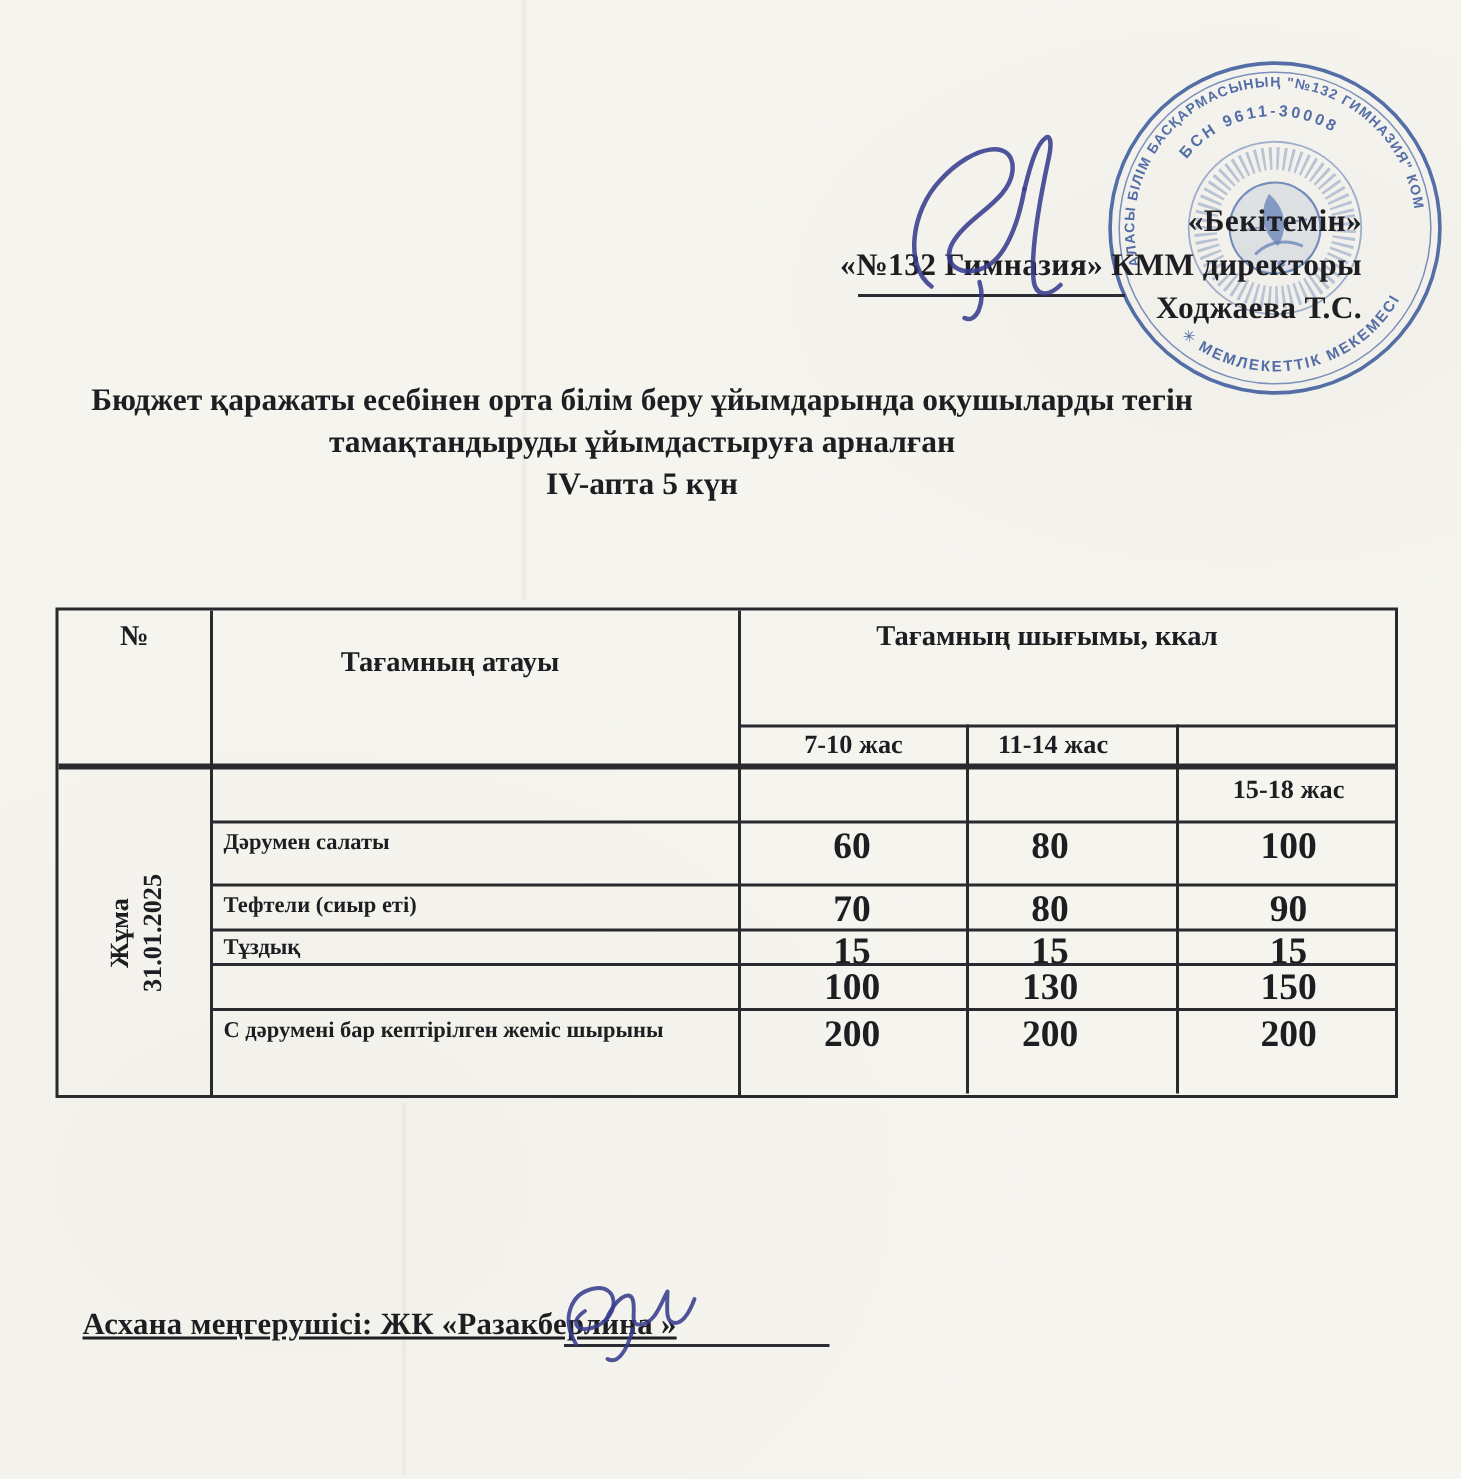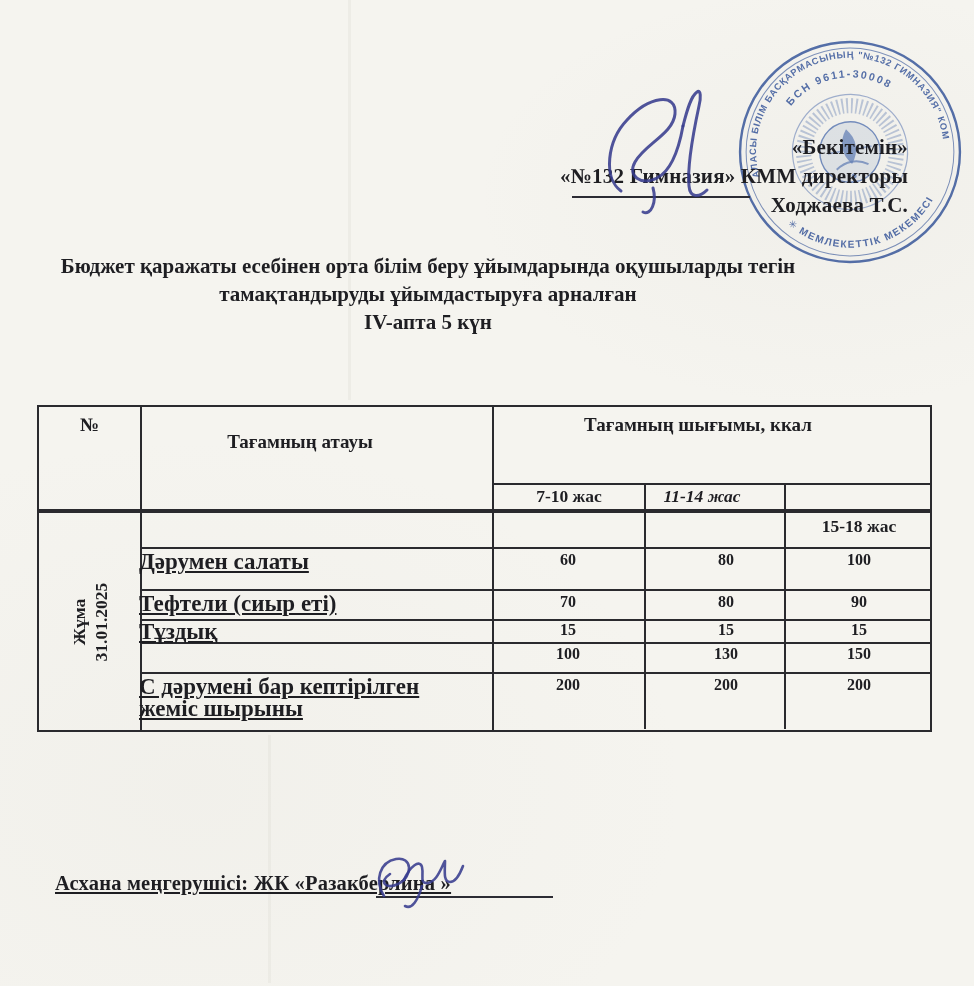--- a/index.html
+++ b/index.html
@@ -52,28 +52,28 @@
   .h5{top:212px;left:101px;right:0;}
   .h6{top:235px;left:101px;right:0;}
   .h7{top:265px;left:101px;right:0;}
   .cell{position:absolute;}
   .tc{text-align:center;}
   .th-num{left:0;top:7px;width:101px;}
   .th-dish{left:101px;top:24px;width:320px;}
   .th-out{left:427px;top:7px;width:442px;padding-left:11px;}
   .age{top:79px;font-size:17.5px;}
   .age0{left:442px;width:176px;}
-  .age1{left:605px;width:116px;font-style:italic;}
+  .age1{left:605px;width:116px;}
   .age2{left:745px;width:150px;margin-top:30px;}
   .daycell{left:0;top:102px;width:101px;height:225px;}
   .day-inner{position:absolute;left:50%;top:50%;transform:translate(-50%,-50%) rotate(-90deg);text-align:center;line-height:22px;font-size:17.5px;white-space:nowrap;}
-  .dish{left:100px;width:338px;font-size:23px;line-height:22px;text-decoration:underline;}
-  .val{font-size:16px;}
+  .dish{left:110px;width:338px;font-size:15px;line-height:22px;}
+  .val{font-size:25px;}
   .vc0{left:453px;width:152px;}
-  .vc1{left:617px;width:140px;}
+  .vc1{left:591px;width:140px;}
   .vc2{left:745px;width:150px;}
   .r0{top:144px;}.r1{top:186px;}.r2{top:214px;}.r3{top:238px;}.r4{top:269px;}
 
   
   .footer-label{position:absolute;left:55px;top:872px;font-size:20.5px;z-index:2;letter-spacing:.2px;text-decoration:underline;}
 </style>
 </head>
 <body>
 
 <div class="page">

